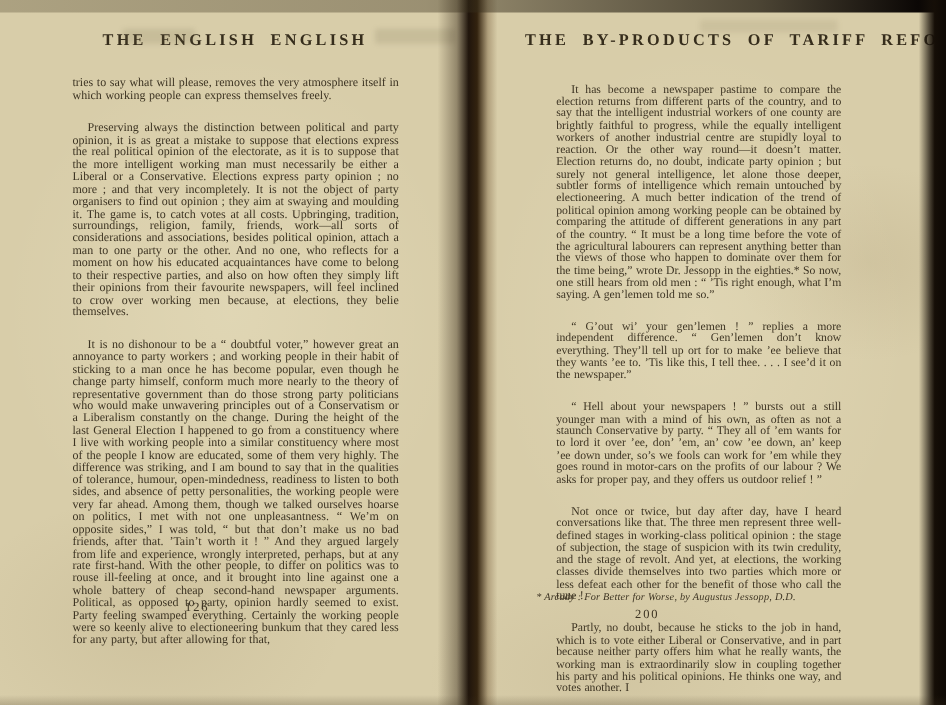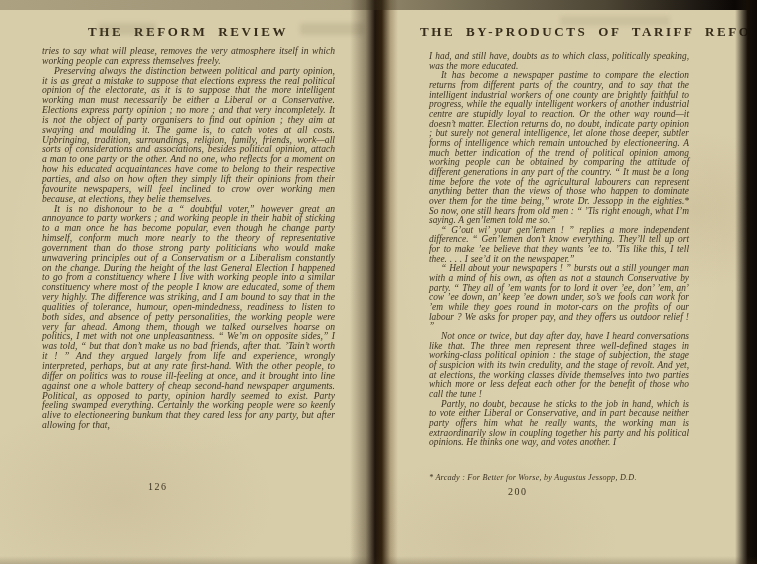--- a/index.html
+++ b/index.html
@@ -39,21 +39,21 @@
   .head-right{left:420px;width:278px;}
 
   .column{
     position:absolute;
     text-align:justify;
     color:var(--ink);
     text-rendering:optimizeLegibility;
   }
   .col-left{left:42px;top:46px;width:293px;font-size:9.6px;line-height:9.85px;word-spacing:0.05em;}
   .col-right{left:429px;top:52px;width:260px;font-size:9.4px;line-height:9.65px;word-spacing:0.04em;}
-  .para{margin:0;text-indent:12px;font-style:italic;}
+  .para{margin:16px;text-indent:12px;}
   .para.cont{text-indent:0;}
 
   .footnote{
     position:absolute;left:429px;top:473px;width:260px;
     font-size:8.2px;font-style:italic;text-align:left;
     color:var(--ink);letter-spacing:0.2px;
   }
   .folio{
     position:absolute;width:100px;
     font-size:10px;letter-spacing:1.5px;color:var(--ink);
@@ -98,31 +98,30 @@
   }
   .ghost-a{left:98px;top:23px;width:58px;height:12px;}
   .ghost-b{left:300px;top:23px;width:64px;height:12px;}
   .ghost-c{left:560px;top:16px;width:110px;height:10px;background:rgba(115,103,76,0.12);}
 </style>
 </head>
 <body>
 
 <div class="scene">
 
-  <div class="running-head head-left">THE REFORM REVIEW</div>
+  <div class="running-head head-left">THE ENGLISH ENGLISH</div>
   <div class="column col-left">
     <p class="para cont">tries to say what will please, removes the very atmosphere itself in which working people can express themselves freely.</p>
     <p class="para">Preserving always the distinction between political and party opinion, it is as great a mistake to suppose that elections express the real political opinion of the electorate, as it is to suppose that the more intelligent working man must necessarily be either a Liberal or a Conservative. Elections express party opinion ; no more ; and that very incompletely. It is not the object of party organisers to find out opinion ; they aim at swaying and moulding it. The game is, to catch votes at all costs. Upbringing, tradition, surroundings, religion, family, friends, work—all sorts of considerations and associations, besides political opinion, attach a man to one party or the other. And no one, who reflects for a moment on how his educated acquaintances have come to belong to their respective parties, and also on how often they simply lift their opinions from their favourite newspapers, will feel inclined to crow over working men because, at elections, they belie themselves.</p>
     <p class="para">It is no dishonour to be a “ doubtful voter,” however great an annoyance to party workers ; and working people in their habit of sticking to a man once he has become popular, even though he change party himself, conform much more nearly to the theory of representative government than do those strong party politicians who would make unwavering principles out of a Conservatism or a Liberalism constantly on the change. During the height of the last General Election I happened to go from a constituency where I live with working people into a similar constituency where most of the people I know are educated, some of them very highly. The difference was striking, and I am bound to say that in the qualities of tolerance, humour, open-mindedness, readiness to listen to both sides, and absence of petty personalities, the working people were very far ahead. Among them, though we talked ourselves hoarse on politics, I met with not one unpleasantness. “ We’m on opposite sides,” I was told, “ but that don’t make us no bad friends, after that. ’Tain’t worth it ! ” And they argued largely from life and experience, wrongly interpreted, perhaps, but at any rate first-hand. With the other people, to differ on politics was to rouse ill-feeling at once, and it brought into line against one a whole battery of cheap second-hand newspaper arguments. Political, as opposed to party, opinion hardly seemed to exist. Party feeling swamped everything. Certainly the working people were so keenly alive to electioneering bunkum that they cared less for any party, but after allowing for that,</p>
   </div>
   <div class="folio folio-left">126</div>
 
   <div class="running-head head-right">THE BY-PRODUCTS OF TARIFF REFORM</div>
   <div class="column col-right">
-    <p class="para cont">I had, and still have, doubts as to which class, politically speaking, was the more educated.</p>
     <p class="para">It has become a newspaper pastime to compare the election returns from different parts of the country, and to say that the intelligent industrial workers of one county are brightly faithful to progress, while the equally intelligent workers of another industrial centre are stupidly loyal to reaction. Or the other way round—it doesn’t matter. Election returns do, no doubt, indicate party opinion ; but surely not general intelligence, let alone those deeper, subtler forms of intelligence which remain untouched by electioneering. A much better indication of the trend of political opinion among working people can be obtained by comparing the attitude of different generations in any part of the country. “ It must be a long time before the vote of the agricultural labourers can represent anything better than the views of those who happen to dominate over them for the time being,” wrote Dr. Jessopp in the eighties.* So now, one still hears from old men : “ ’Tis right enough, what I’m saying. A gen’lemen told me so.”</p>
     <p class="para">“ G’out wi’ your gen’lemen ! ” replies a more independent difference. “ Gen’lemen don’t know everything. They’ll tell up ort for to make ’ee believe that they wants ’ee to. ’Tis like this, I tell thee. . . .  I see’d it on the newspaper.”</p>
     <p class="para">“ Hell about your newspapers ! ” bursts out a still younger man with a mind of his own, as often as not a staunch Conservative by party. “ They all of ’em wants for to lord it over ’ee, don’ ’em, an’ cow ’ee down, an’ keep ’ee down under, so’s we fools can work for ’em while they goes round in motor-cars on the profits of our labour ?  We asks for proper pay, and they offers us outdoor relief ! ”</p>
     <p class="para">Not once or twice, but day after day, have I heard conversations like that. The three men represent three well-defined stages in working-class political opinion :  the stage of subjection, the stage of suspicion with its twin credulity, and the stage of revolt. And yet, at elections, the working classes divide themselves into two parties which more or less defeat each other for the benefit of those who call the tune !</p>
     <p class="para">Partly, no doubt, because he sticks to the job in hand, which is to vote either Liberal or Conservative, and in part because neither party offers him what he really wants, the working man is extraordinarily slow in coupling together his party and his political opinions. He thinks one way, and votes another. I</p>
   </div>
   <div class="footnote">* Arcady : For Better for Worse, by Augustus Jessopp, D.D.</div>
   <div class="folio folio-right">200</div>
 
   <div class="ghost ghost-a"></div>

